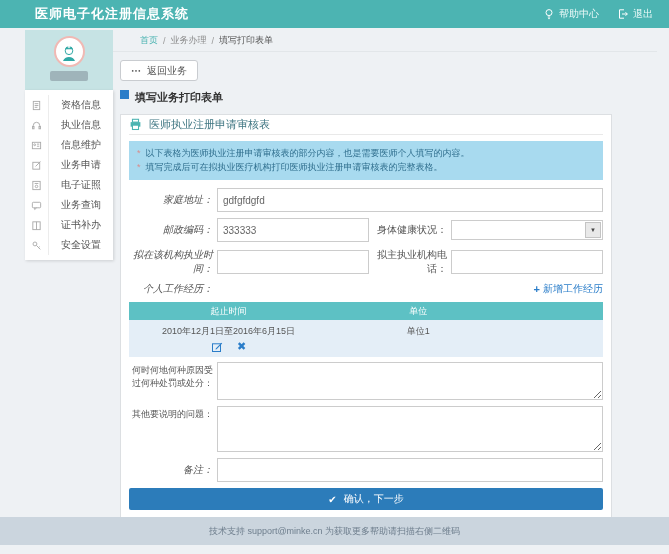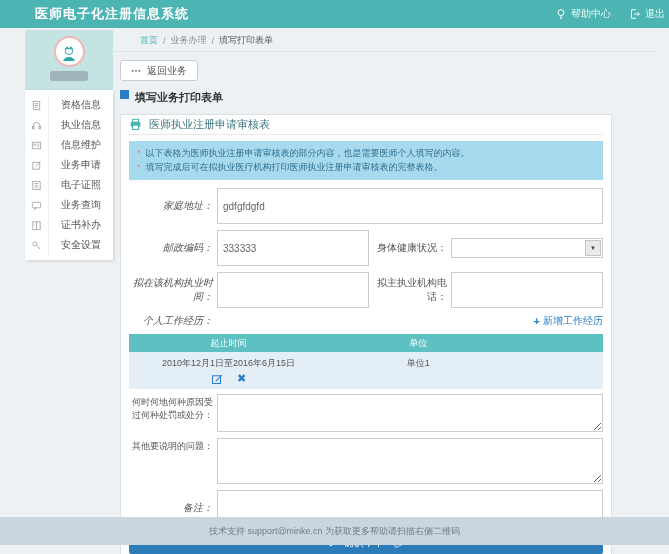--- a/index.html
+++ b/index.html
@@ -8,21 +8,21 @@
     position:relative; overflow:hidden;
     background:#eef1f4; color:#555;
     font-family:"Liberation Sans","DejaVu Sans",sans-serif;
     font-size:10px;
   }
   svg { display:block; }
 
   
   .header { position:absolute; top:0; left:0; width:669px; height:28px; background:#4cb4b2; display:flex; align-items:center; z-index:5; }
   .header-title { margin-left:35px; color:#ffffff; font-size:13px; font-weight:bold; letter-spacing:1px; }
-  .header-right { margin-left:auto; margin-right:4px; display:flex; align-items:center; gap:18px; }
+  .header-right { margin-left:auto; margin-right:16px; display:flex; align-items:center; gap:18px; }
   .header-link { display:flex; align-items:center; gap:4px; color:#eefbfa; font-size:10px; cursor:pointer; }
 
   
   .sidebar { position:absolute; left:25px; top:30px; width:88px; }
   .avatar-block { height:60px; background:#c6e3e4; display:flex; flex-direction:column; align-items:center; }
   .avatar-circle { margin-top:6px; width:31px; height:31px; background:#fff; border:2px solid #f0b9b4; border-radius:50%; display:flex; align-items:center; justify-content:center; }
   .avatar-name { margin-top:4px; width:38px; height:10px; background:#9fb4ba; border-radius:2px; }
   .menu { background:#ffffff; box-shadow:1px 1px 3px rgba(0,0,0,.14); padding:5px 0; }
   .menu-item { height:20px; display:flex; align-items:center; cursor:pointer; }
   .menu-ic { width:24px; height:100%; display:flex; align-items:center; justify-content:center; border-right:1px solid #ececec; }
@@ -44,21 +44,21 @@
   .card-header { height:20px; display:flex; align-items:center; gap:7px; border-bottom:1px solid #e9e9e9; font-size:11px; color:#3f7682; }
   .notice { margin-top:6px; background:#a8daef; padding:5px 8px 6px; font-size:9px; color:#31708f; line-height:14px; }
   .notice-line { display:flex; gap:5px; }
   .bullet { color:#d98c8c; }
 
   .form { margin-top:8px; }
   .frow { display:flex; align-items:center; gap:4px; margin-bottom:6px; }
   .flabel { width:84px; flex-shrink:0; text-align:right; color:#555;font-style:italic; }
   .flabel-r { flex:1; text-align:right; color:#555; }
   .flabel-ta { width:84px; flex-shrink:0; text-align:right; color:#555; font-size:9px; line-height:13px; padding-top:2px; }
-  .inp { border:1px solid #cccccc; height:36px; padding:0 5px; font:inherit; font-size:10px; color:#666; background:#fff; }
+  .inp { border:1px solid #cccccc; height:24px; padding:0 5px; font:inherit; font-size:10px; color:#666; background:#fff; }
   .w-full { flex:1; }
   .w-half { width:152px; }
   .select-box { position:relative; width:152px; height:20px; border:1px solid #cccccc; background:#fff; cursor:pointer; }
   .select-arrow { position:absolute; right:1px; top:1px; bottom:1px; width:16px; background:#e9e9e9; border:1px solid #c4c4c4; display:flex; align-items:center; justify-content:center; font-size:6px; color:#444; }
   .add-link { margin-left:auto; display:flex; align-items:center; gap:3px; color:#2a7dc9; cursor:pointer; }
   .add-plus { font-weight:bold; font-size:11px; }
 
   .wtable { margin:2px 0 5px; width:100%; font-size:9px; }
   .wt-head { display:flex; align-items:center; height:18px; background:#5dc1c4; color:#ffffff; }
   .wt-c1 { width:42%; text-align:center; }

